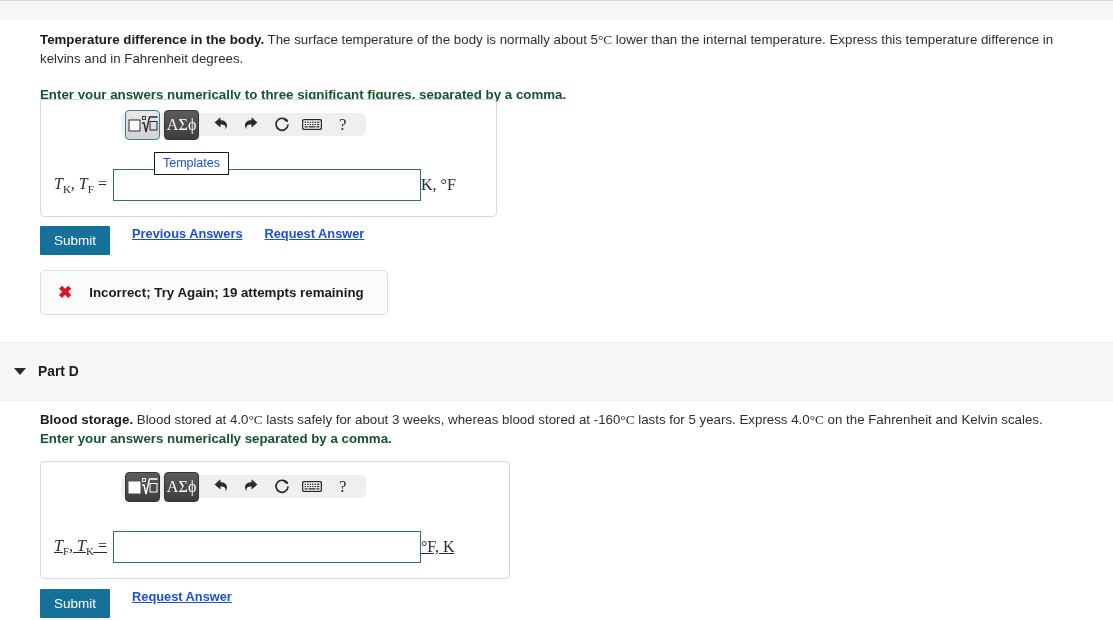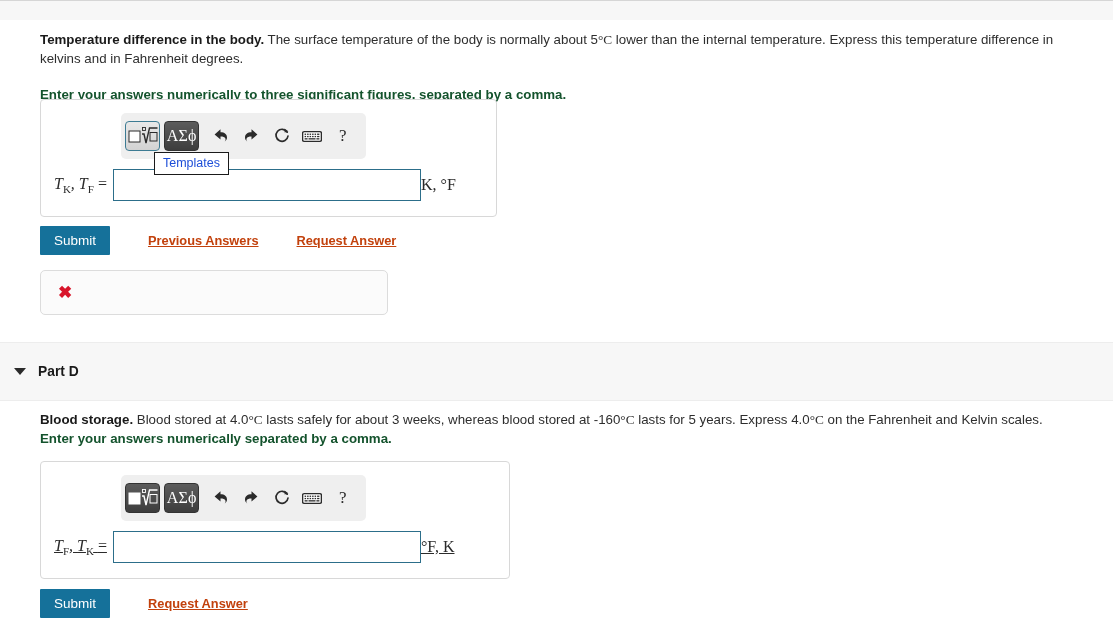--- a/index.html
+++ b/index.html
@@ -67,21 +67,21 @@
     position: absolute;
     border: 1px solid #d8d8d8;
     border-radius: 4px;
     background: #ffffff;
     box-sizing: border-box;
   }
   .toolbar {
     position: absolute;
     top: 13px;
     left: 80px;
-    height: 46px;
+    height: 23px;
     background: #efefef;
     border-radius: 5px;
     display: flex;
     align-items: center;
     padding: 0 10px 0 4px;
     box-sizing: border-box;
   }
   .tb-btn {
     width: 42px;
     height: 30px;
@@ -155,37 +155,35 @@
     font-family: "Liberation Sans", sans-serif;
   }
   .answer-units {
     white-space: nowrap;
   }
 
   
   .actions {
     position: absolute;
     display: flex;
-    align-items: center;
-    gap: 16px;
   }
   .submit-btn {
     background: #15719a;
     color: #ffffff;
     border: none;
     font-size: 13.5px;
     font-family: "Liberation Sans", sans-serif;
     padding: 0 14px;
     height: 29px;
     line-height: 29px;
     cursor: pointer;
     border-radius: 1px;
   }
   .link {
-    color: #c2410c;
+    color: #1d4ed8;
     font-size: 12.8px;
     font-weight: bold;
     text-decoration: underline;
     margin-left: 22px;
     cursor: pointer;
     white-space: nowrap;
   }
 
   
   .feedback {
@@ -324,20 +322,21 @@
   </div>
 
   <div class="actions" style="left:40px; top:226px;">
     <button class="submit-btn">Submit</button>
     <span class="link">Previous Answers</span>
     <span class="link">Request Answer</span>
   </div>
 
   <div class="feedback" style="left:40px; top:270px; width:348px;">
     <span class="xmark">✖</span>
+    <span class="msg">Incorrect; Try Again; 19 attempts remaining</span>
   </div>
 
   <div class="part-band" style="top:342px; height:57px;">
     <span class="caret"></span>
     <span class="part-title">Part D</span>
   </div>
 
   <div class="part-body" style="top:410px; width:1050px;">
     <div class="prompt">
       <b>Blood storage.</b>

